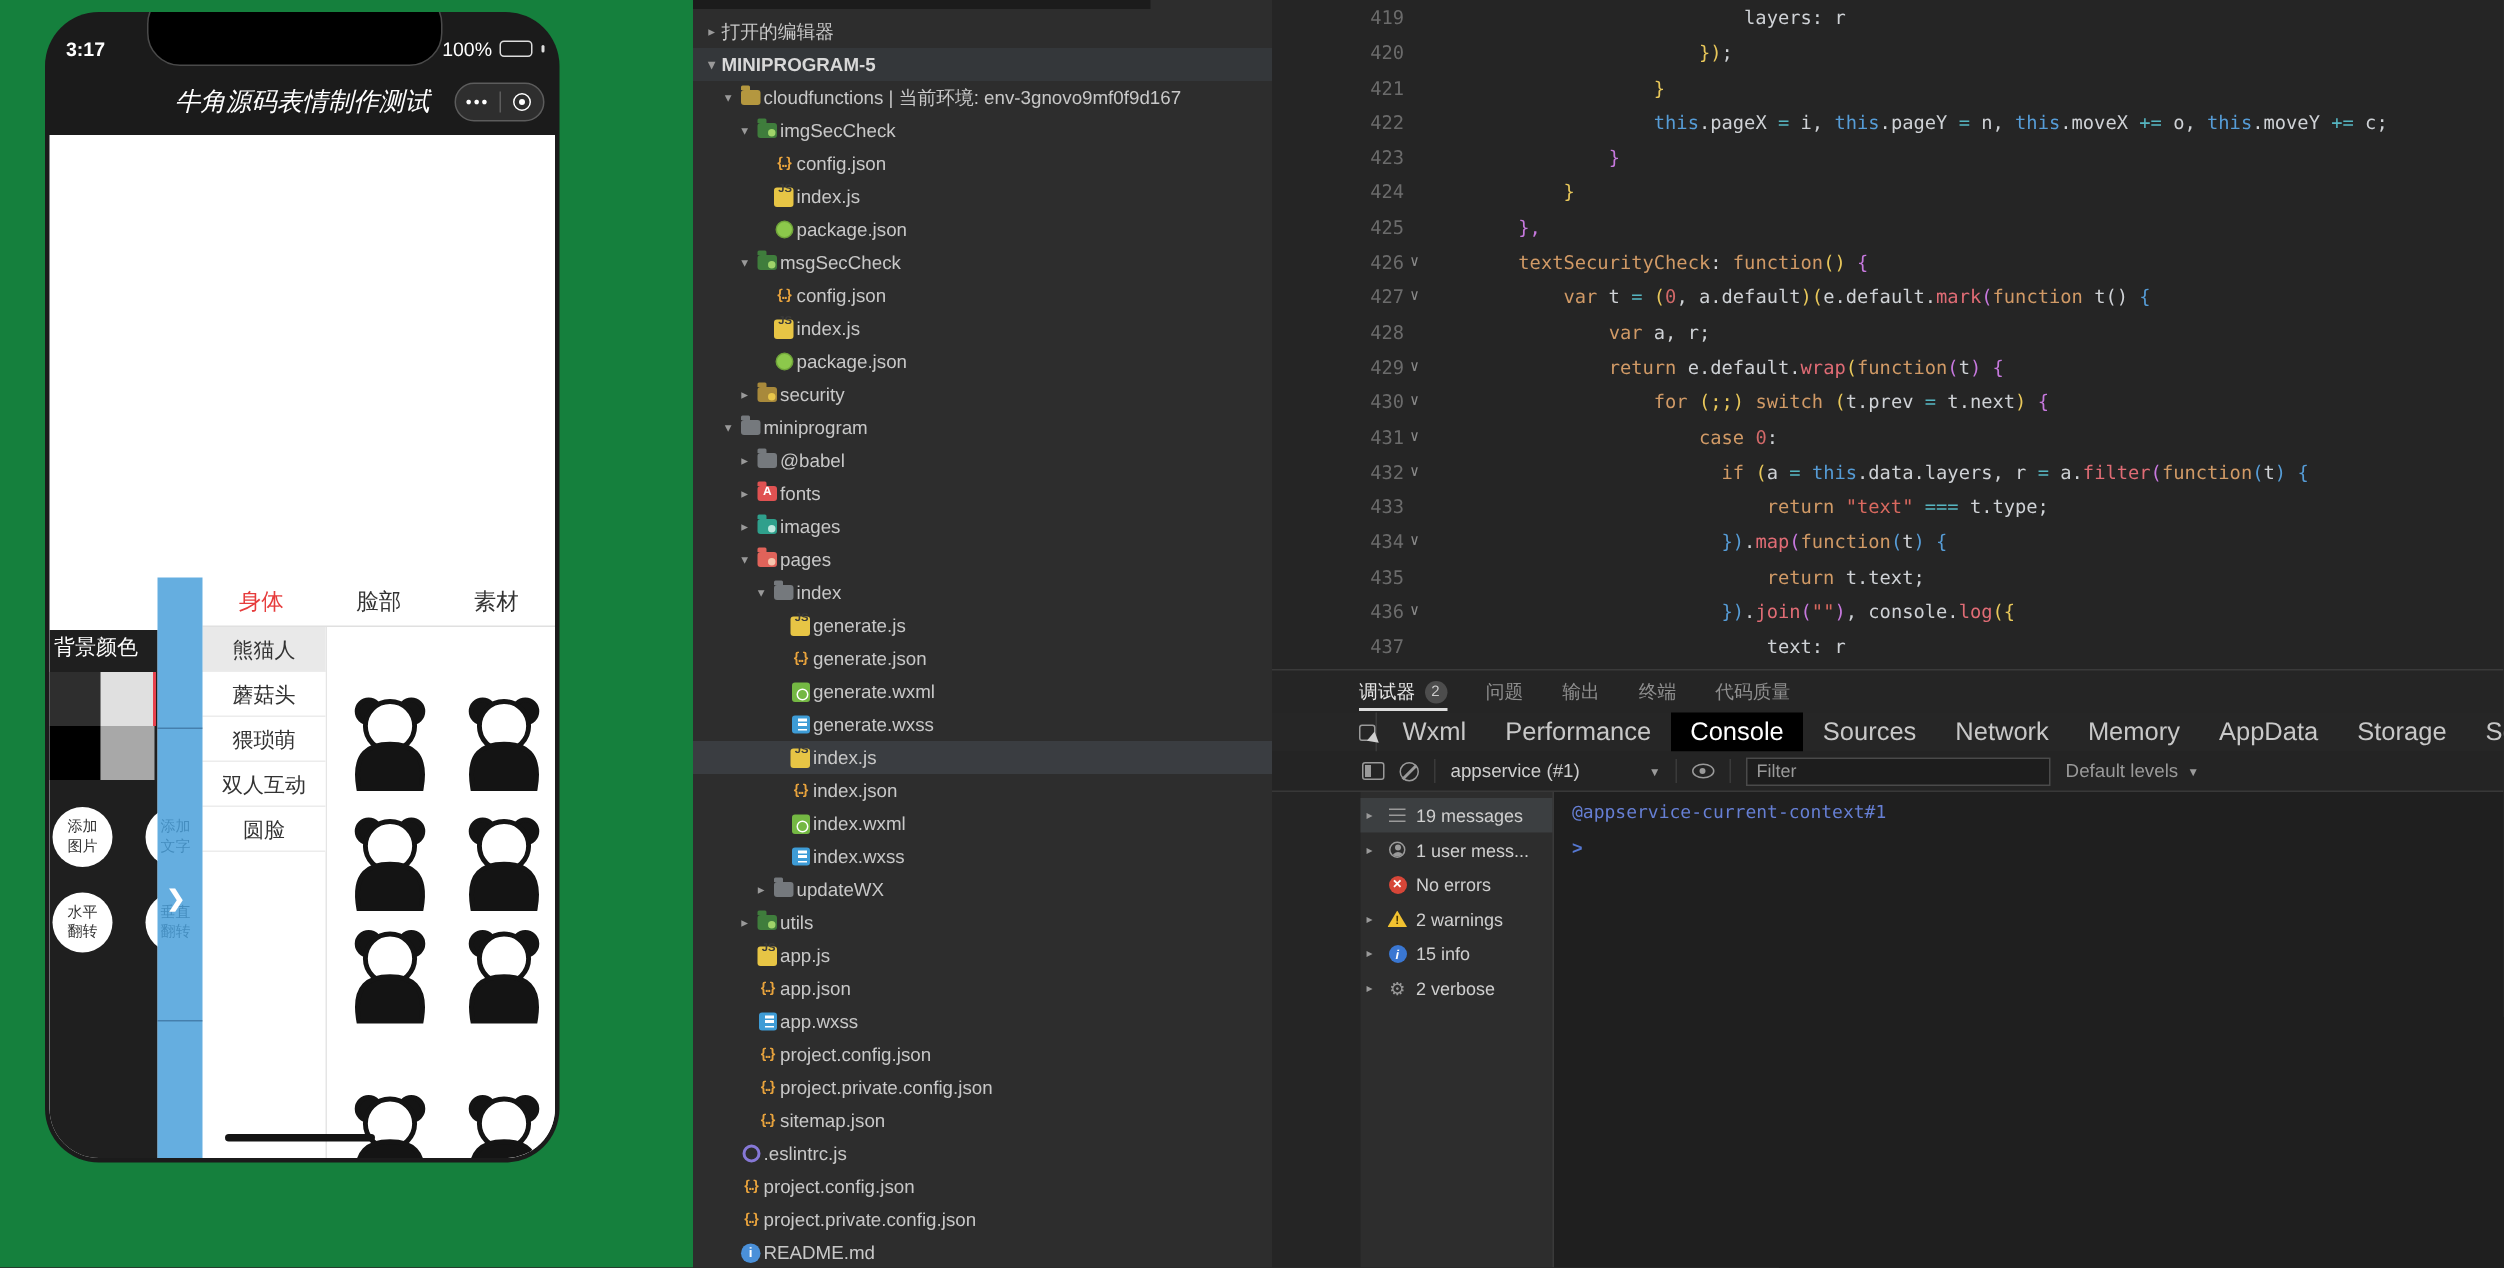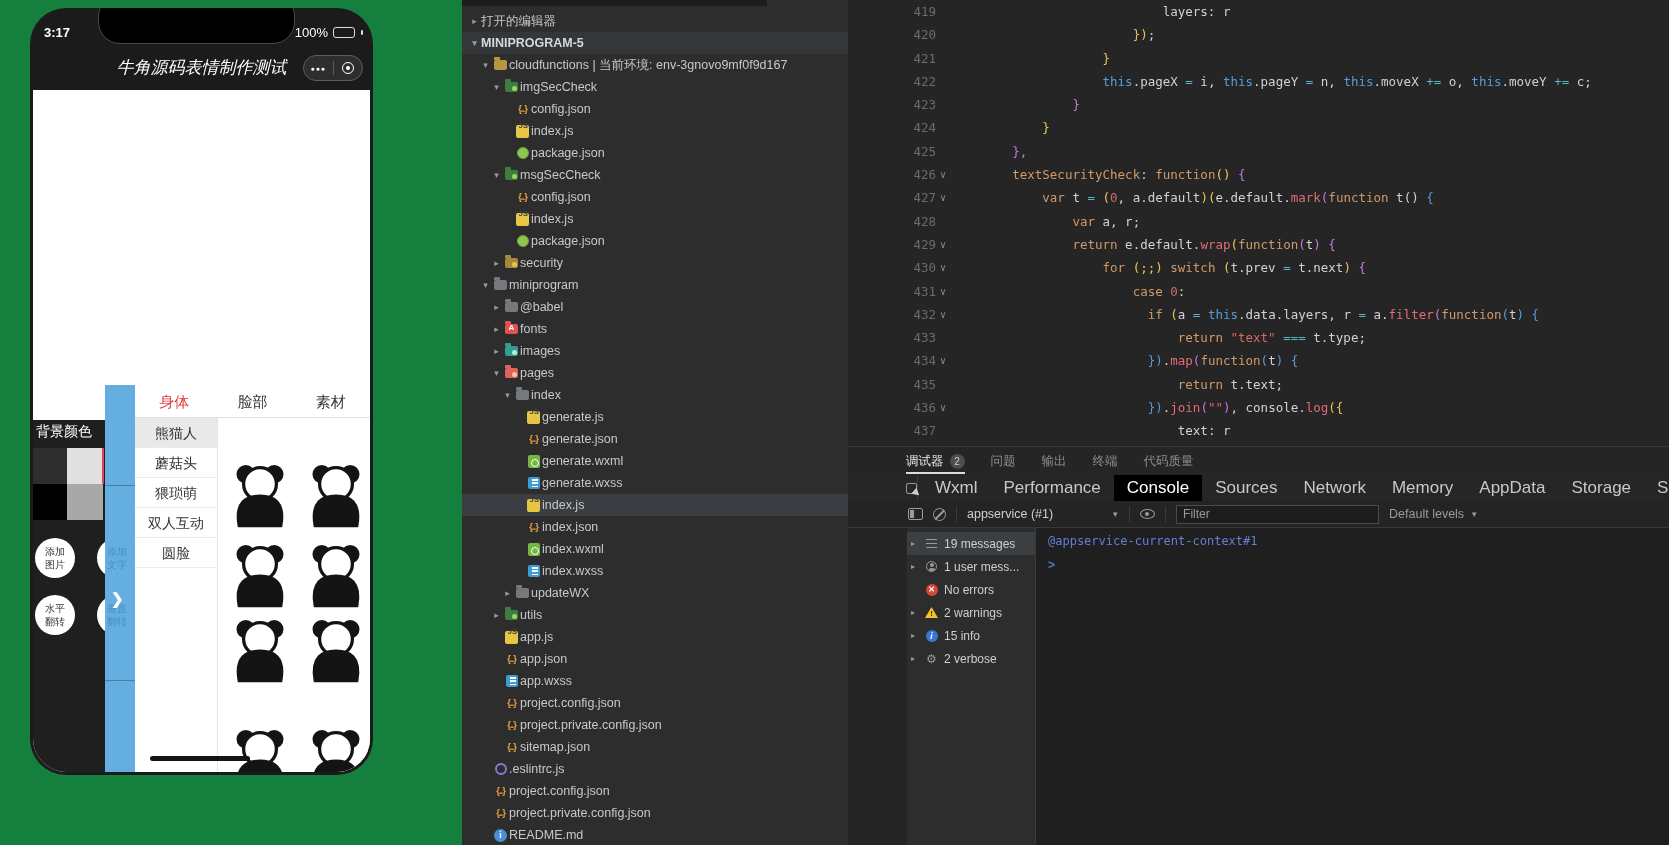--- a/index.html
+++ b/index.html
@@ -125,21 +125,21 @@
   .dt-tab { color:#c8c8c8; font-size:17px; padding:0 13px; line-height:26px; }
   .dt-tab.active { background:#000; color:#fff; }
   #console-toolbar { left:0; top:54px; width:100%; height:27px; background:#242424;
     border-bottom:1px solid #383838; display:flex; align-items:center; padding-left:60px; gap:10px; }
   .tb-sep { width:1px; height:16px; background:#3a3a3a; }
   .sidebar-toggle { width:15px; height:12px; border:1.5px solid #9a9a9a; border-radius:2px; position:relative; }
   .sidebar-toggle:before { content:""; position:absolute; left:1px; top:1px; bottom:1px; width:4px; background:#9a9a9a; }
   .clear-ic { width:13px; height:13px; border:1.5px solid #9a9a9a; border-radius:50%; position:relative; }
   .clear-ic:before { content:""; position:absolute; left:-1px; top:5px; width:13px; height:1.5px;
     background:#9a9a9a; transform:rotate(-45deg); }
-  #ctx-select { color:#cfcfcf; font-size:12.5px; display:flex; gap:58px; align-items:center; }
+  #ctx-select { color:#cfcfcf; font-size:12.5px; display:flex; gap:46px; align-items:center; }
   .caret-down { font-size:8px; color:#9a9a9a; }
   .eye-ic { width:15px; height:10px; border:1.5px solid #9a9a9a; border-radius:50%; position:relative; }
   .eye-ic:before { content:""; position:absolute; left:4px; top:2px; width:4px; height:4px;
     background:#9a9a9a; border-radius:50%; }
   #filter-input { width:203px; height:19px; background:#1d1d1d; border:1px solid #4a4a4a;
     color:#cfcfcf; font-size:12px; padding:0 6px; outline:none; }
   #filter-input::placeholder { color:#9a9a9a; }
   #default-levels { color:#9a9a9a; font-size:12.5px; display:flex; gap:6px; align-items:center; }
   #console-body { left:0; top:81px; right:0; bottom:0; display:flex; }
   #console-sidebar { margin-left:59px; width:129px; background:#2d2d2d;

